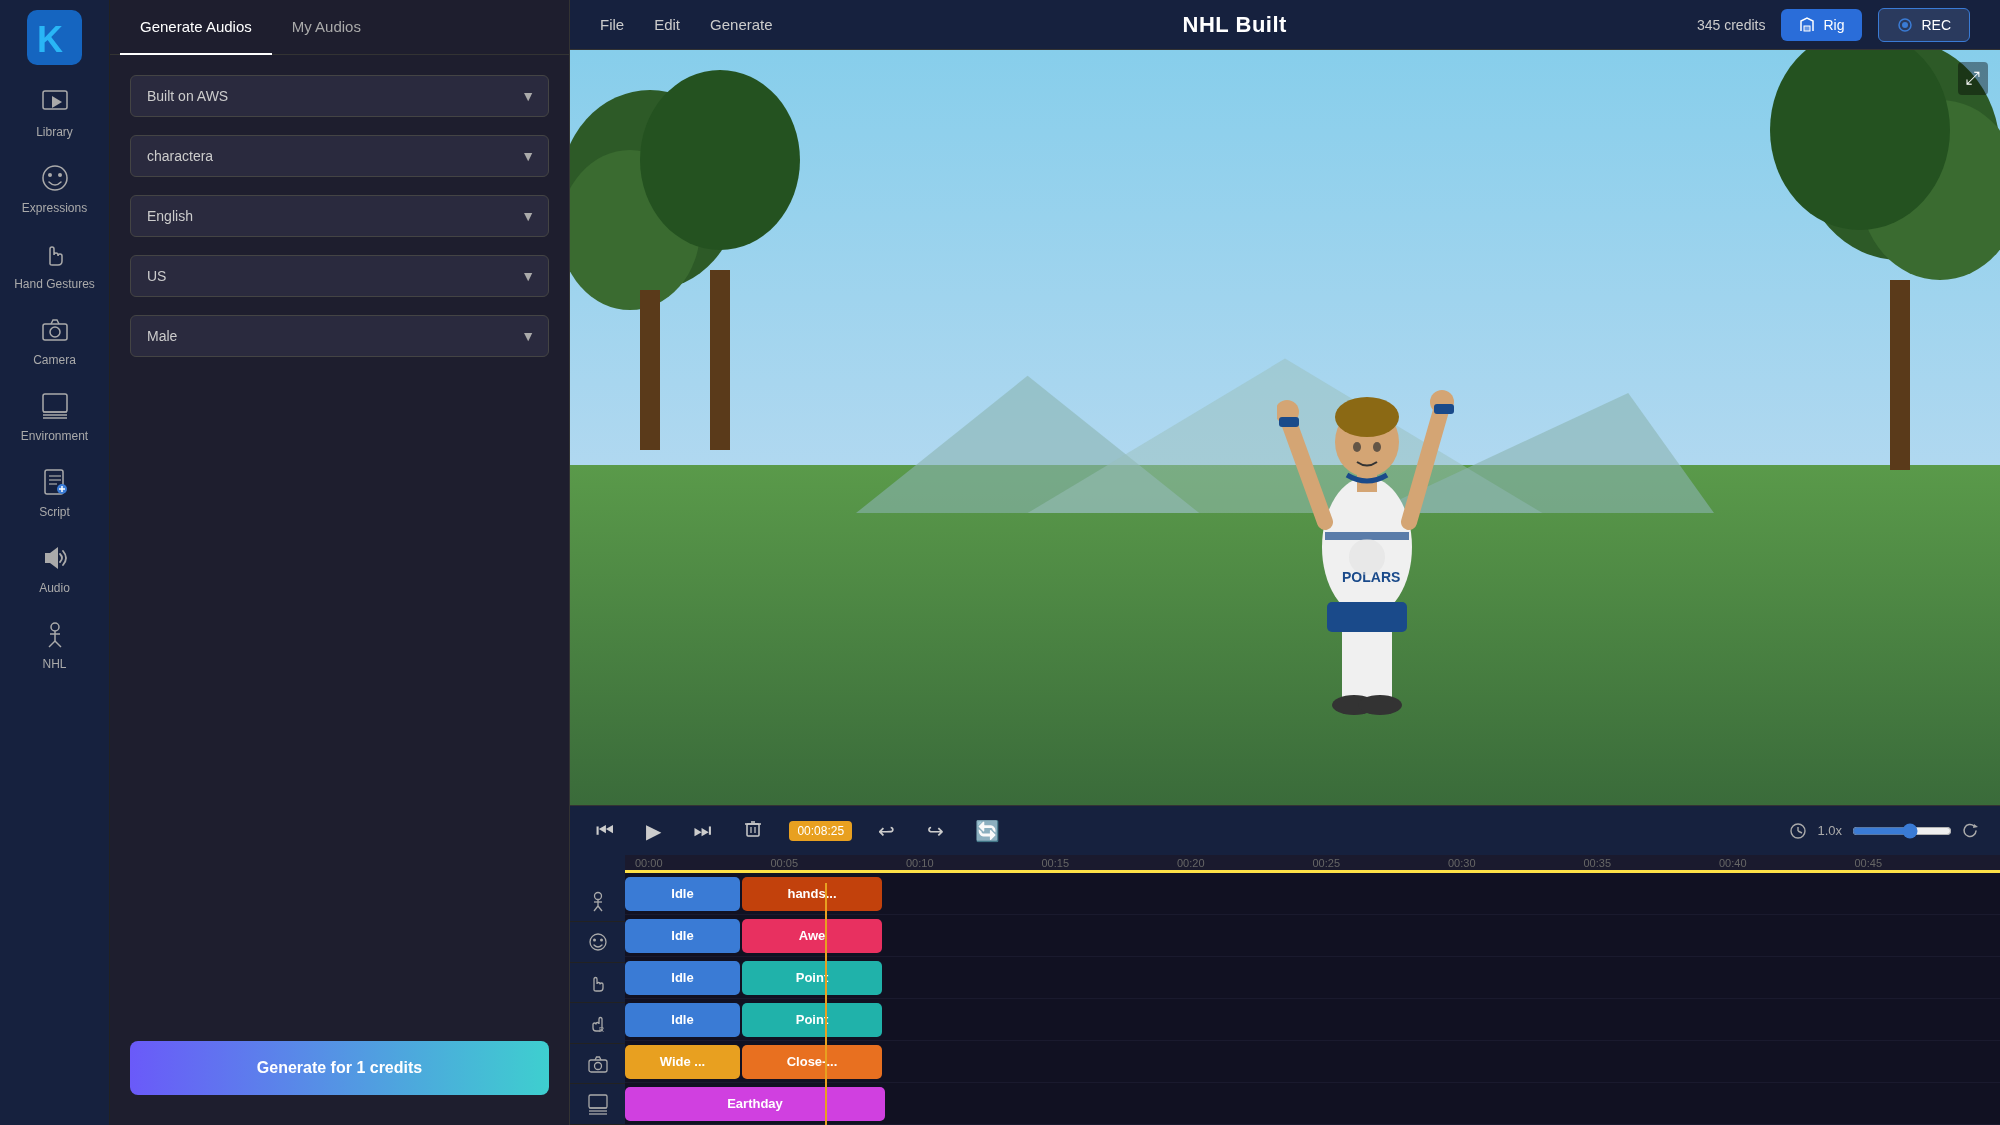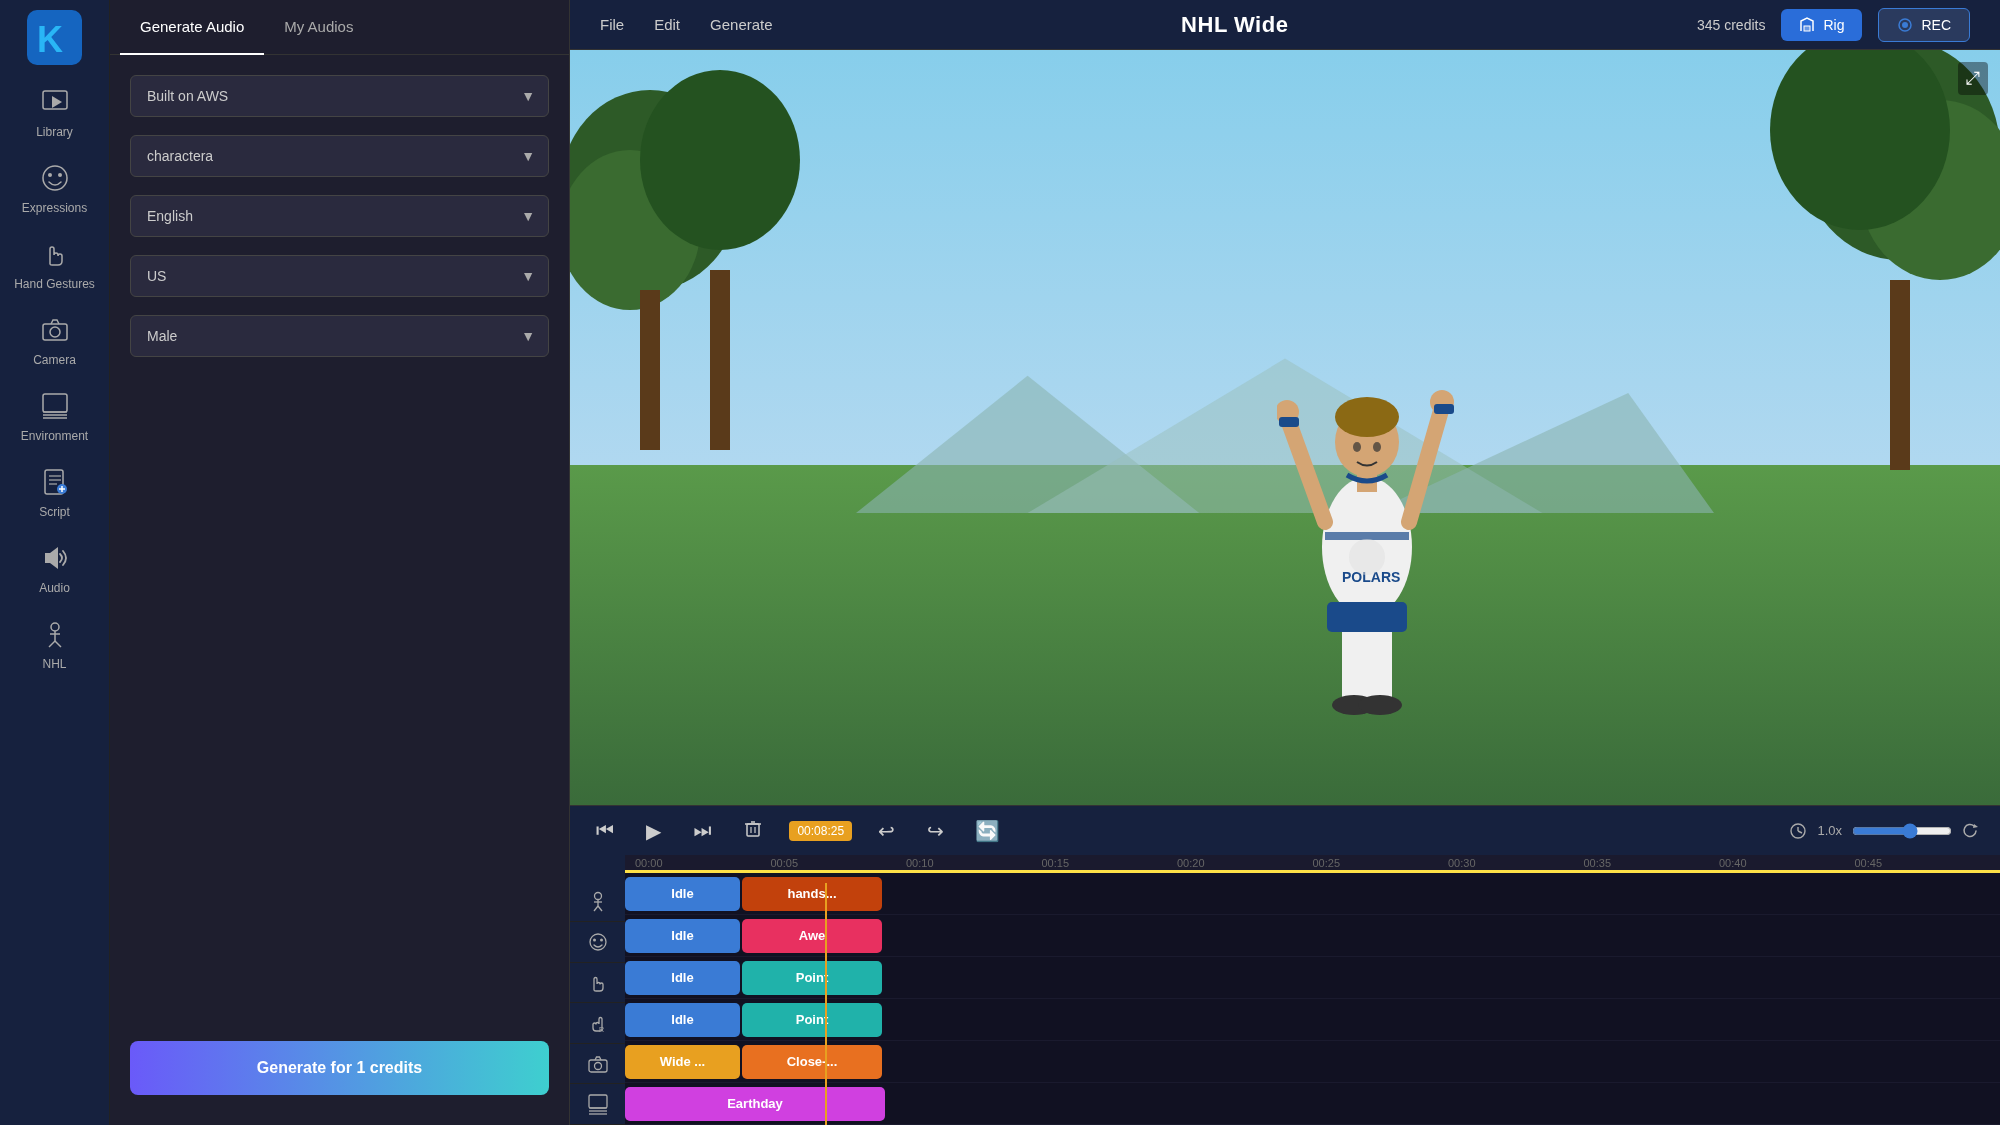--- a/index.html
+++ b/index.html
@@ -444,21 +444,21 @@
         <line x1="15" y1="22" x2="9" y2="28" stroke="#aaa" stroke-width="1.5"></line>
         <line x1="15" y1="22" x2="21" y2="28" stroke="#aaa" stroke-width="1.5"></line>
       </svg>
     </div>
     <span>NHL</span>
   </div>
 </div>
 
 <div class="panel">
   <div class="panel-tabs">
-    <div class="panel-tab active">Generate Audio</div>
+    <div class="panel-tab active">Generate Audios</div>
     <div class="panel-tab">My Audios</div>
   </div>
   <div class="panel-content">
 
     <div class="select-wrapper">
       <select>
         <option>Built on AWS</option>
         <option>Google TTS</option>
         <option>Azure TTS</option>
       </select>
@@ -506,21 +506,21 @@
 </div>
 
 <div class="main">
 
   <div class="topbar">
     <div class="topbar-nav">
       <span class="topbar-nav-item">File</span>
       <span class="topbar-nav-item">Edit</span>
       <span class="topbar-nav-item">Generate</span>
     </div>
-    <div class="topbar-title">NHL Wide</div>
+    <div class="topbar-title">NHL Built</div>
     <div class="topbar-right">
       <span class="credits-text">345 credits</span>
       <button class="rig-btn">
         <svg width="16" height="16" viewBox="0 0 16 16" fill="none">
           <path d="M2 14 L2 4 L8 1 L14 4 L14 14" stroke="#fff" stroke-width="1.5" fill="none"></path>
           <rect x="5" y="9" width="6" height="5" fill="rgba(255,255,255,0.3)" stroke="#fff" stroke-width="1"></rect>
         </svg>
         <span>Rig</span>
       </button>
       <button class="rec-btn">

